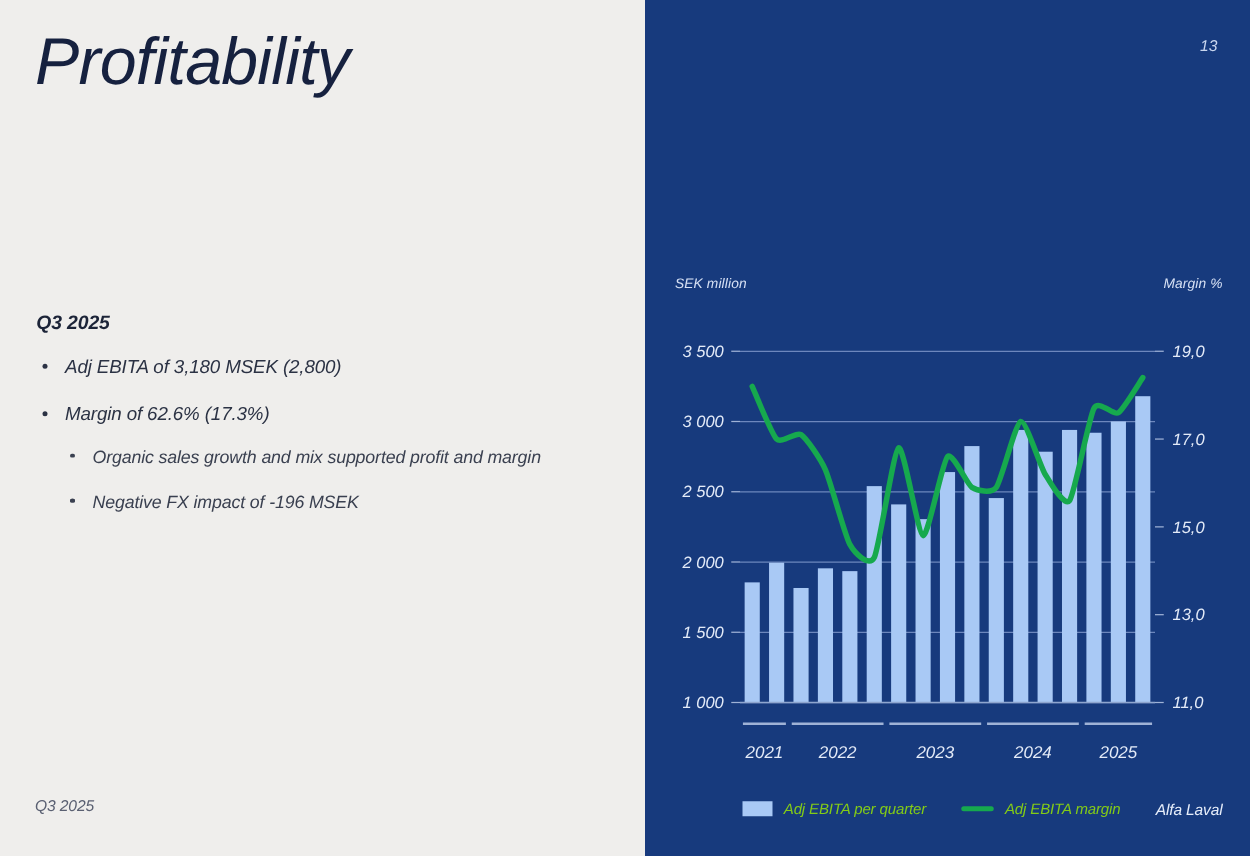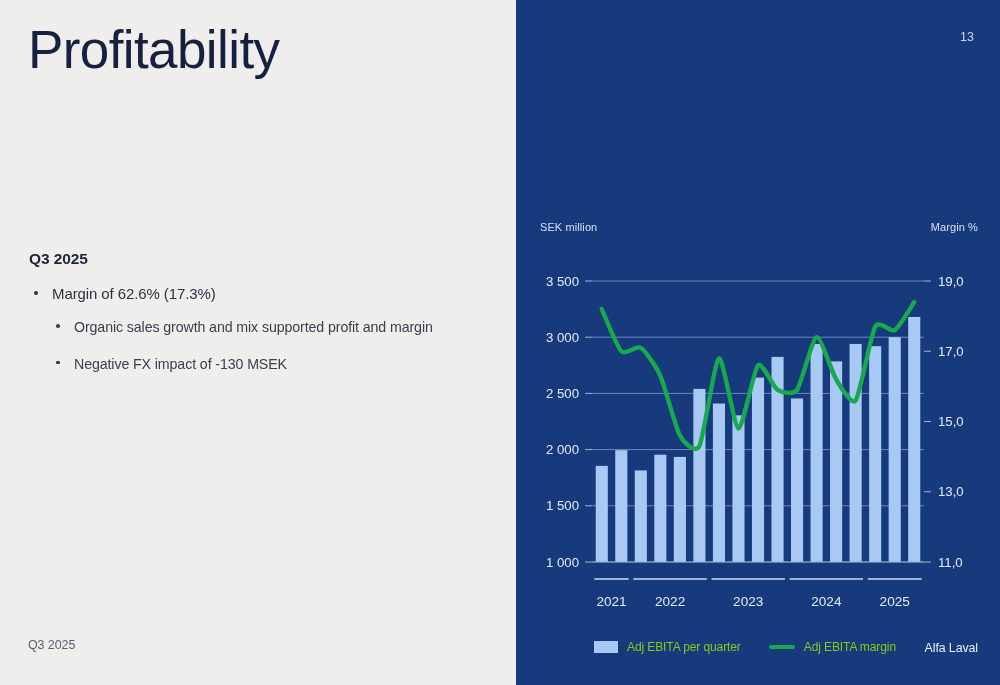--- a/index.html
+++ b/index.html
@@ -2,21 +2,21 @@
 <html><head>
 <meta charset="utf-8">
 <title>Profitability</title>
 <style>
   html,body{margin:0;padding:0;}
   body{
     width:1000px;height:685px;overflow:hidden;
     font-family:"Liberation Sans", sans-serif;
     background:#efeeec;
   }
-  .slide{position:relative;width:980px;height:685px;}
+  .slide{position:relative;width:980px;height:685px;font-style:italic;}
 
   
   .left{position:absolute;left:0;top:0;width:516px;height:685px;background:#efeeec;}
   .title{
     position:absolute;left:28px;top:22px;
     font-size:53px;font-weight:300;color:#16213f;
     letter-spacing:-0.6px;line-height:1.05;
   }
   .body-block{position:absolute;left:29px;top:250px;width:430px;}
   .kicker{
@@ -81,24 +81,25 @@
 <body>
 
 <div class="slide">
 
   <div class="left">
     <div class="title">Profitability</div>
 
     <div class="body-block">
       <div class="kicker">Q3 2025</div>
       <ul class="l1" id="bullets">
+          <li class="b1"><span class="dot1"></span><span>Adj EBITA of 3,180 MSEK (2,800)</span></li>
           <li class="b1"><span class="dot1"></span><span>Margin of 62.6% (17.3%)</span><ul class="l2">
               <li class="b2"><span class="dot2"></span><span>Organic sales growth and mix supported profit and margin</span></li>
               <li class="b2"><span class="dot2"></span></li>
-              <li class="b2"><span class="dot2"></span><span>Negative FX impact of -130 MSEK</span></li>
+              <li class="b2"><span class="dot2"></span><span>Negative FX impact of -196 MSEK</span></li>
             </ul></li>
         </ul>
     </div>
 
     <div class="footer-left">Q3 2025</div>
   </div>
 
   <div class="right">
     <div class="page-no">13</div>
     <div class="ax-title-l">SEK million</div>

